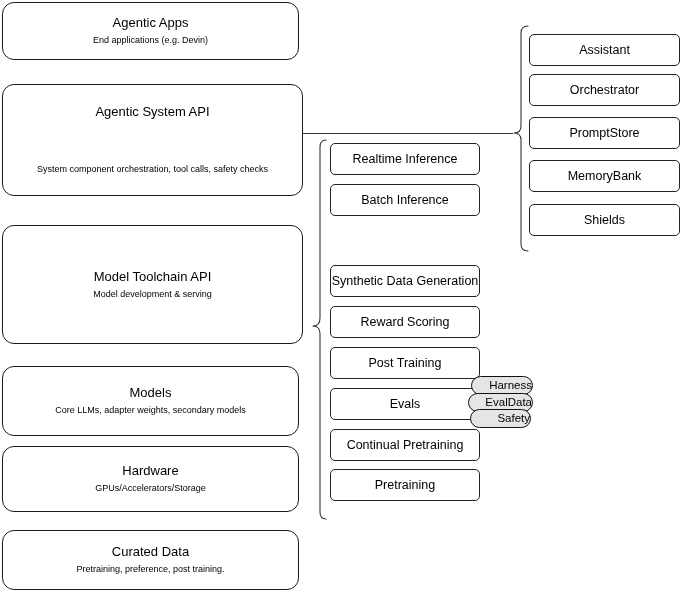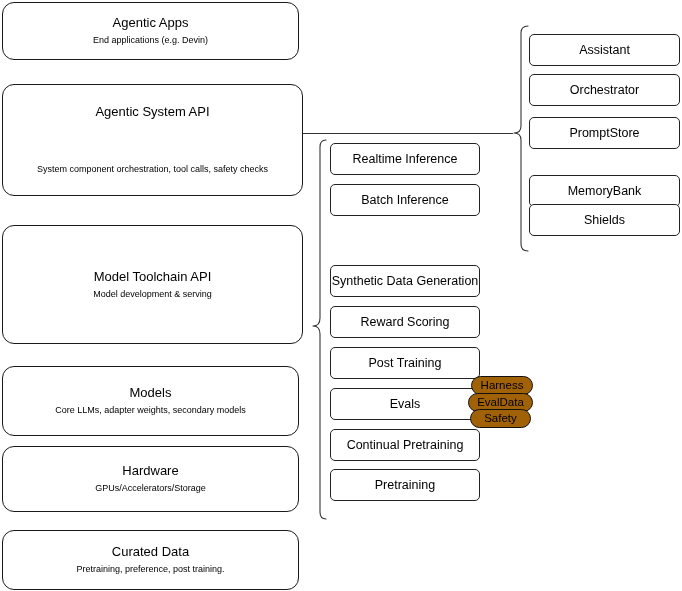--- a/index.html
+++ b/index.html
@@ -49,24 +49,24 @@
     border: 1px solid #222222;
   }
   .item-box .title {
     font-size: 12.5px;
   }
   .pill {
     position: absolute;
     box-sizing: border-box;
     border: 1px solid #111111;
     border-radius: 999px;
-    background: #a16207;
+    background: #e5e5e5;
     display: flex;
     align-items: center;
-    justify-content: center;
+    justify-content: flex-end;
     font-size: 11.5px;
     line-height: 13px;
     white-space: nowrap;
     z-index: 5;
   }
   .connector {
     position: absolute;
     background: #333333;
     height: 1px;
     z-index: 1;
@@ -179,21 +179,21 @@
   </div>
 
   <div class="box item-box" style="left:529px; top:74px; width:151px; height:32px;">
     <div class="title">Orchestrator</div>
   </div>
 
   <div class="box item-box" style="left:529px; top:117px; width:151px; height:32px;">
     <div class="title">PromptStore</div>
   </div>
 
-  <div class="box item-box" style="left:529px; top:160px; width:151px; height:32px;margin-top:15px;">
+  <div class="box item-box" style="left:529px; top:160px; width:151px; height:32px;">
     <div class="title">MemoryBank</div>
   </div>
 
   <div class="box item-box" style="left:529px; top:204px; width:151px; height:32px;">
     <div class="title">Shields</div>
   </div>
 
 </div>
 
 </body></html>

